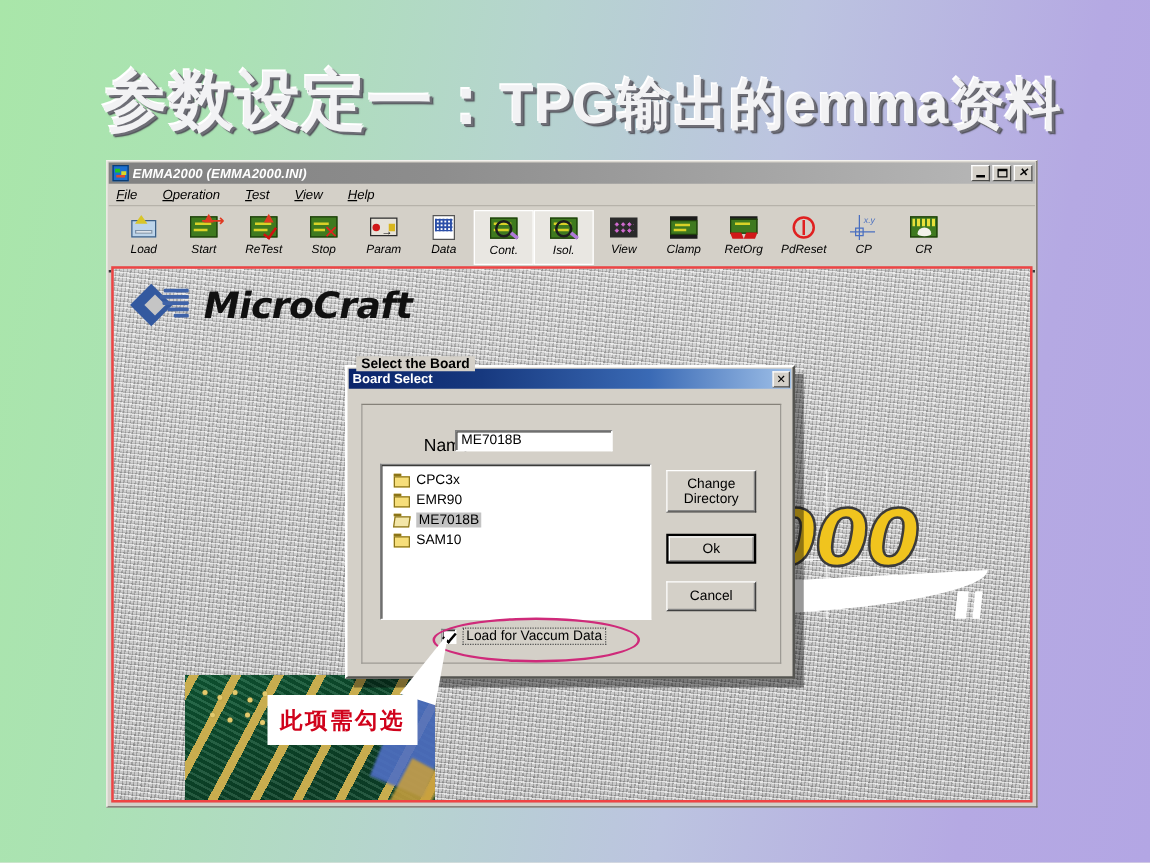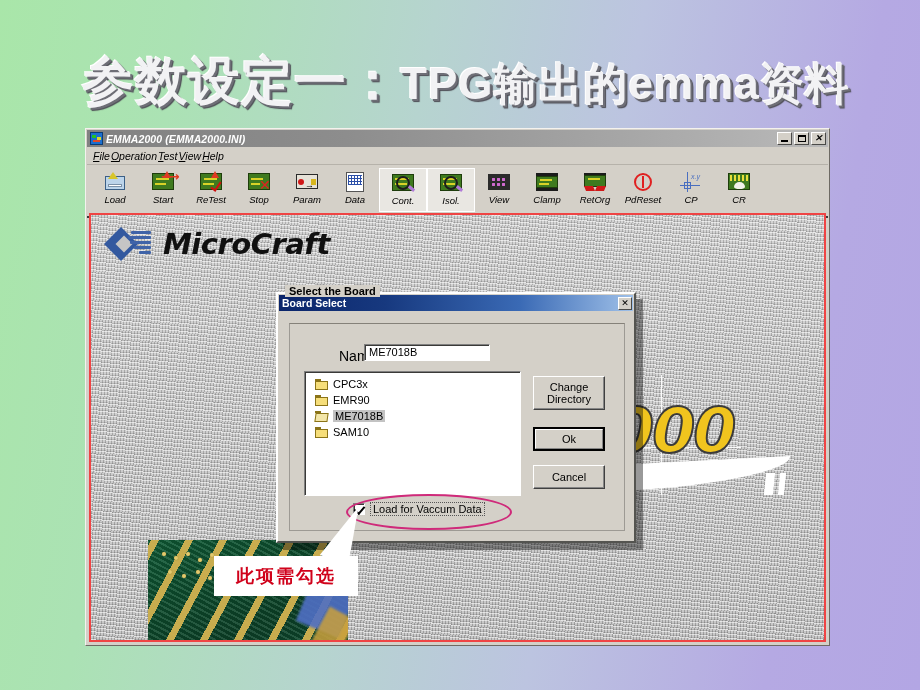--- a/index.html
+++ b/index.html
@@ -59,21 +59,21 @@
     box-sizing:border-box;position:relative;font-size:8px;color:#000;
     display:flex;align-items:center;justify-content:center;line-height:1;
   }
   .win-btn .min-bar{width:7px;height:2px;background:#000;margin-top:5px;}
   .win-btn .max-box{width:8px;height:7px;border:1px solid #000;border-top-width:2px;box-sizing:border-box;}
   .win-btn .cls-x{font-family:"Liberation Sans",sans-serif;font-weight:bold;font-size:9px;}
 
   
   #menubar{
     height:16px;margin:0 1px;background:#d4d0c8;
-    display:flex;align-items:center;padding-left:6px;gap:1px;
+    display:flex;align-items:center;padding-left:6px;gap:20px;
     border-bottom:1px solid #b6b2aa;
   }
   .menu-item{font-size:10.5px;color:#000;cursor:default;white-space:nowrap;}
   .menu-item u{text-decoration:underline;}
 
   
   #toolbar{
     height:48px;margin:1px 1px 0 1px;background:#d4d0c8;
     display:flex;align-items:flex-start;padding:2px 0 0 4px;
     border-bottom:2px solid #3a3a3a;
@@ -260,21 +260,21 @@
   #checkbox-label{font-size:11px;color:#000;border:1px dotted #555;padding:0 2px;white-space:nowrap;}
 
   
   #annot-ellipse{
     position:absolute;left:346px;top:494px;width:162px;height:32px;
     border:2px solid #cf2a7a;border-radius:50%;pointer-events:none;
   }
 
   
   #callout{
-    position:absolute;left:214px;top:556px;width:144px;height:40px;background:#ffffff;
+    position:absolute;left:214px;top:556px;width:120px;height:40px;background:#ffffff;
   }
   #callout-text{
     position:absolute;inset:0;display:flex;align-items:center;justify-content:center;
     font-size:18px;font-weight:bold;color:#d0021b;letter-spacing:2px;
     font-family:"DejaVu Sans","Liberation Sans",sans-serif;white-space:nowrap;
   }
   #callout-tail{
     position:absolute;left:328px;top:503px;width:0;height:0;
     border-left:22px solid transparent;border-right:8px solid transparent;
     border-bottom:58px solid #ffffff;transform:rotate(18deg);

